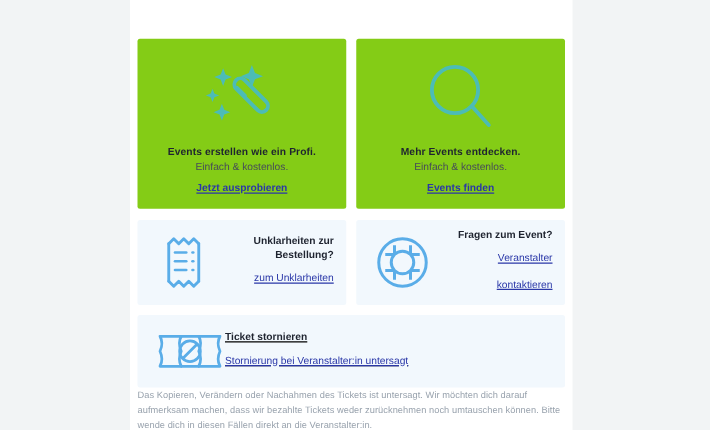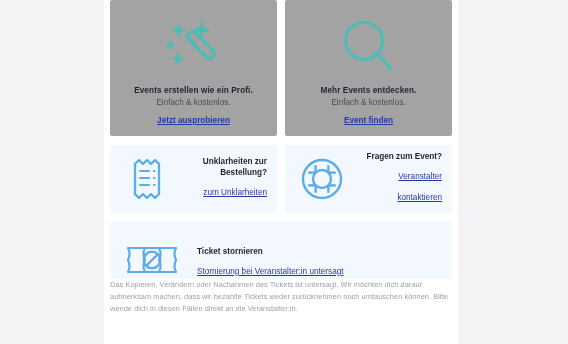--- a/index.html
+++ b/index.html
@@ -32,21 +32,21 @@
 
   .row {
     display: flex;
     gap: 8px;
   }
 
   .card {
     box-sizing: border-box;
     border-radius: 2px;
   }
-  .card-teal { background: #a3a3a3; }
+  .card-teal { background: #84cc16; margin-top: 31px; }
   .card-blue { background: #f2f8fd; }
 
   
   .hero {
     width: 167px;
     height: 136px;
     display: flex;
     flex-direction: column;
     align-items: center;
     padding-top: 10px;
@@ -113,24 +113,25 @@
     cursor: pointer;
     display: inline;
   }
 
   
   .wide {
     width: 342px;
     height: 58px;
     margin-top: 8px;
     display: flex;
-    align-items: flex-end;
+    align-items: center;
     padding: 0 10px 0 14px;
     box-sizing: border-box;
-    gap: 17px;
+    gap: 0;
+    text-decoration: underline;
   }
   .wide-art {
     width: 56px;
     flex: 0 0 56px;
     display: flex;
     align-items: center;
     justify-content: center;
   }
 
   .rowgap { margin-top: 9px; text-align: right; }
@@ -177,21 +178,21 @@
       <div class="card card-teal hero">
         <div class="hero-art">
           <svg width="62" height="62" viewBox="0 0 62 62" fill="none">
             <circle cx="26" cy="24" r="18.5" stroke="#4cbcb6" stroke-width="3.1"></circle>
             <line x1="39.5" y1="37" x2="53" y2="52" stroke="#4cbcb6" stroke-width="3.1" stroke-linecap="round"></line>
           </svg>
         </div>
         <div class="hero-text">
           <div class="hero-title">Mehr Events entdecken.</div>
           <div class="hero-sub">Einfach &amp; kostenlos.</div>
-          <a class="hero-link">Event finden</a>
+          <a class="hero-link">Events finden</a>
         </div>
       </div>
 
     </div>
 
     <div class="row rowgap">
 
       <div class="card card-blue mid">
         <div class="mid-art">
           <svg width="40" height="48" viewBox="0 0 40 48" fill="none">

